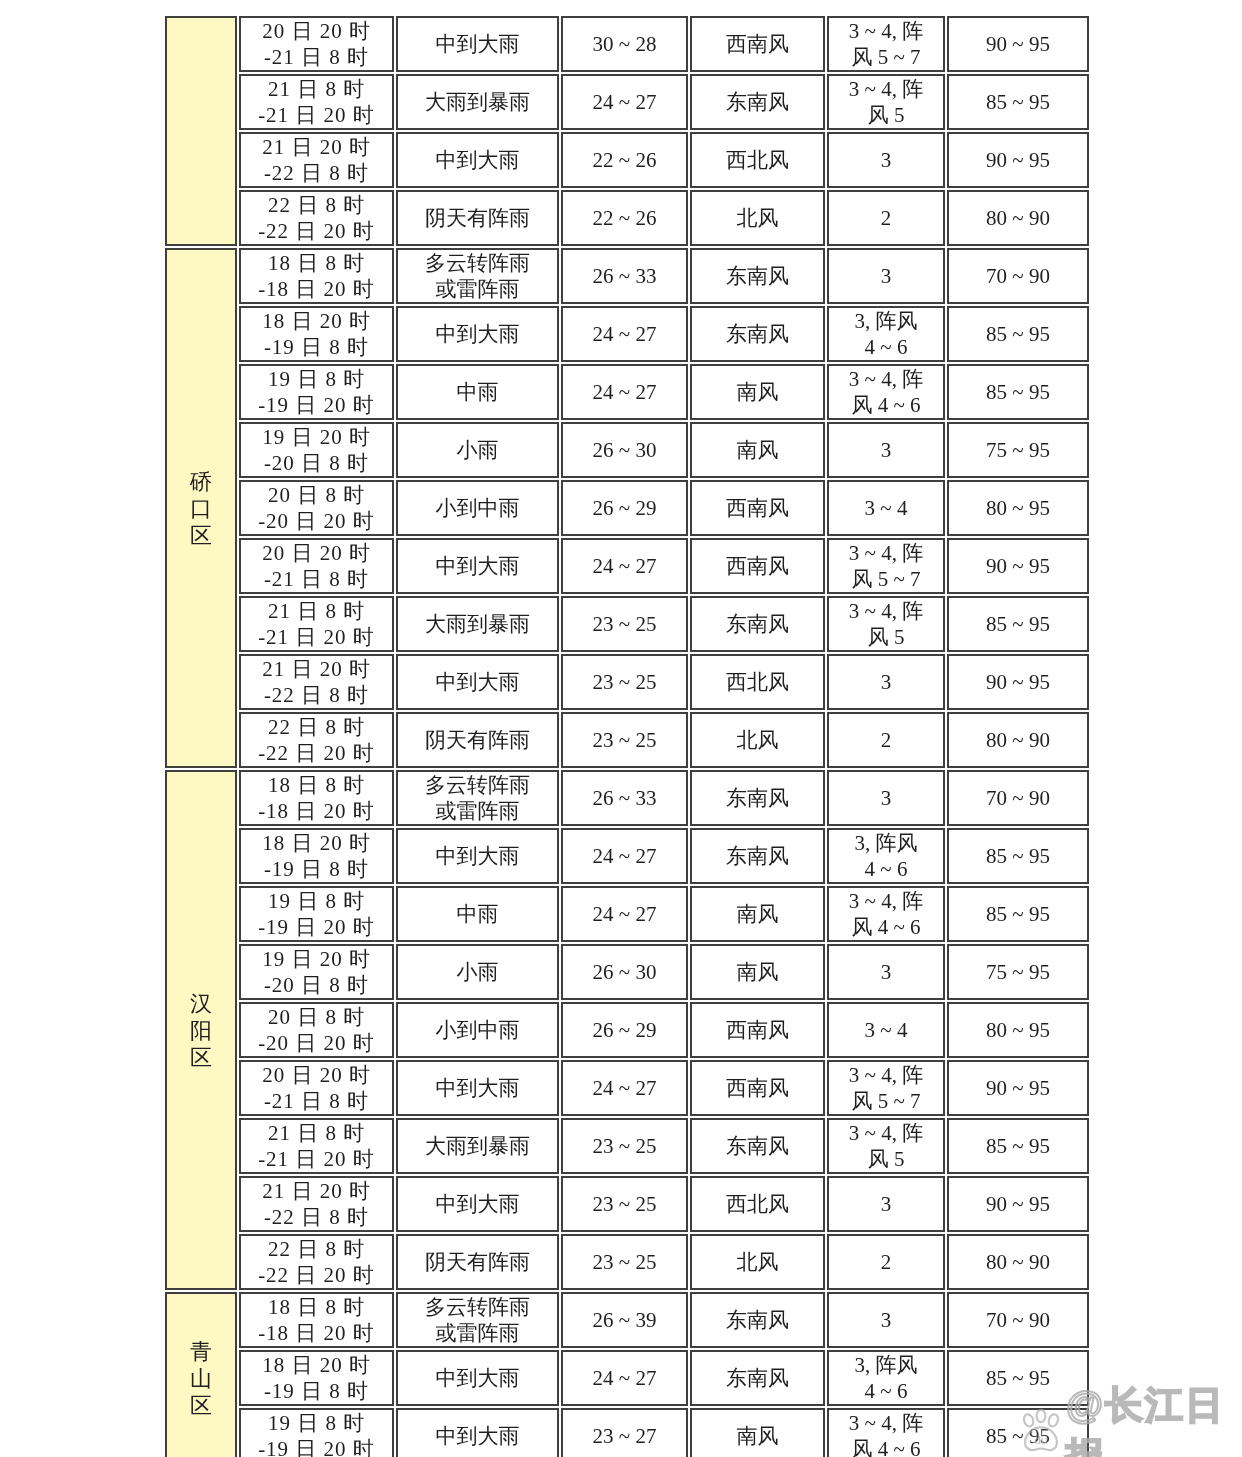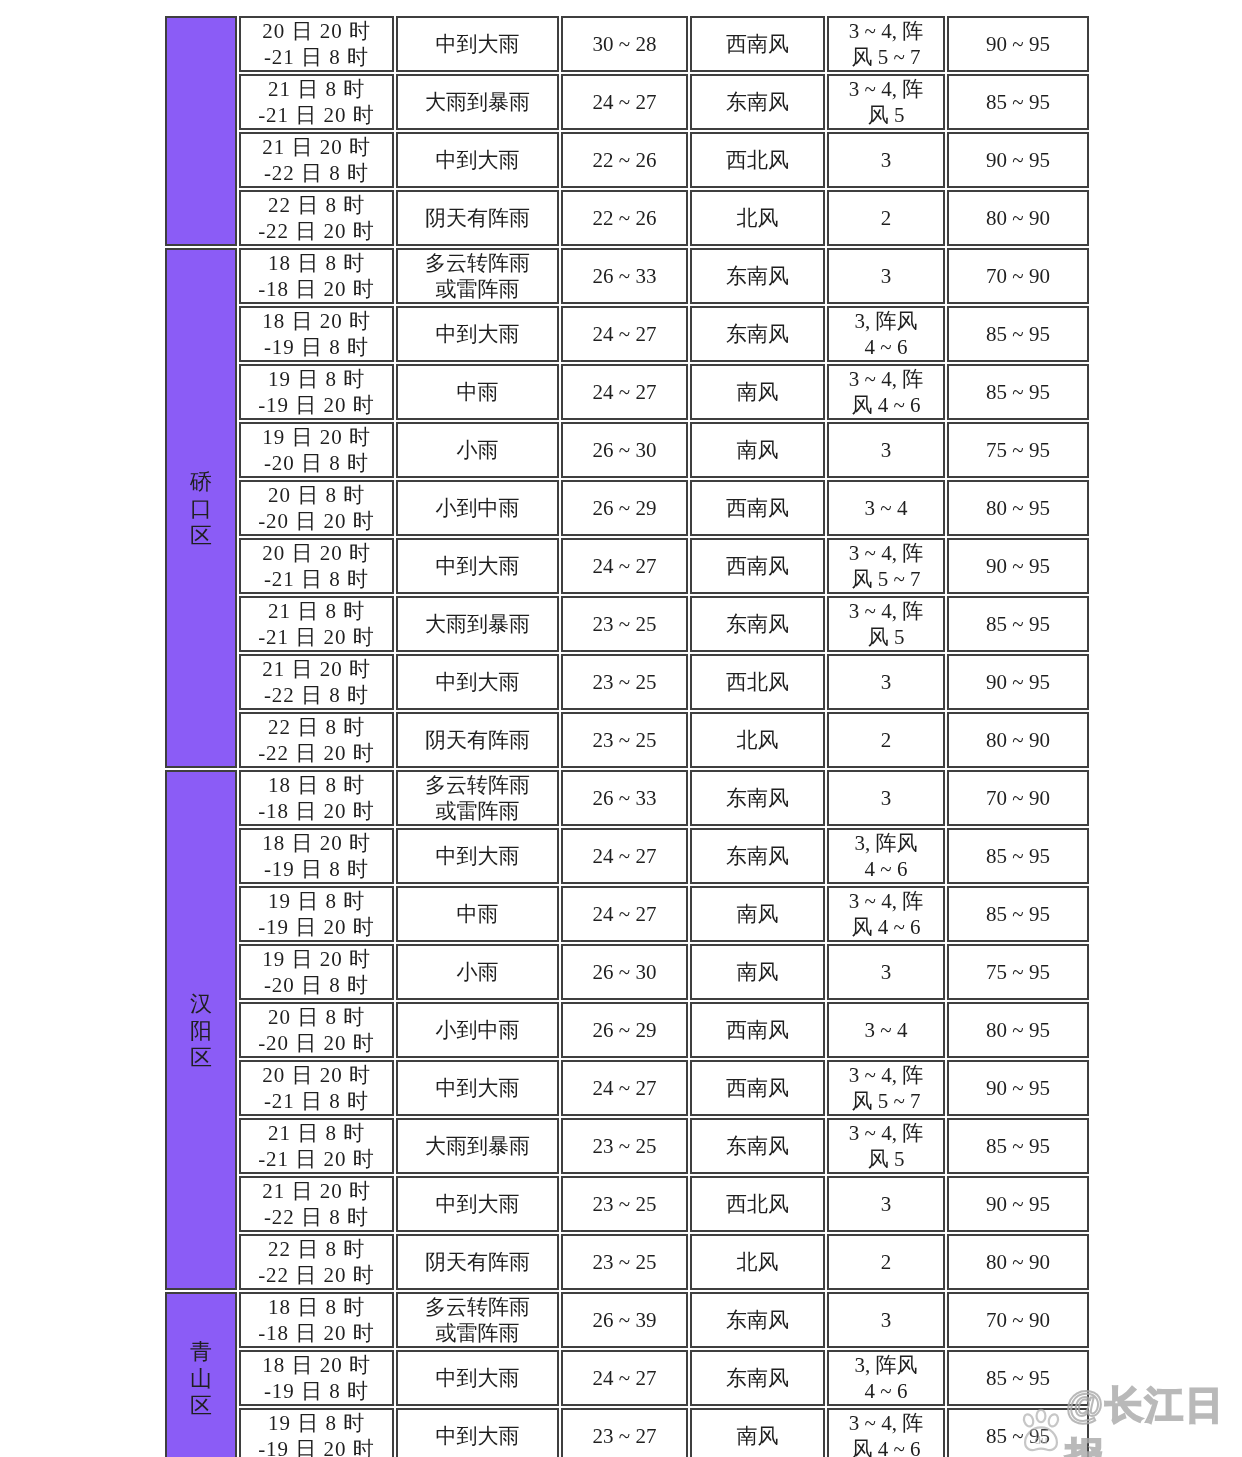--- a/index.html
+++ b/index.html
@@ -29,21 +29,21 @@
     border:2px solid var(--border-color);
     text-align:center;
     vertical-align:middle;
     font-size:21px;
     line-height:26px;
     white-space:pre-line;
     height:51px;
     padding:0 2px;
     overflow:hidden;
   }
-  td.district-cell{background:#8b5cf6;}
+  td.district-cell{background:#fef9c3;}
   .district-text{
     display:inline-block;
     width:24px;
     word-break:break-all;
     line-height:27px;
     font-size:22px;
     text-align:center;
   }
   .time-cell{letter-spacing:1px;text-align:center;}
   .watermark{

